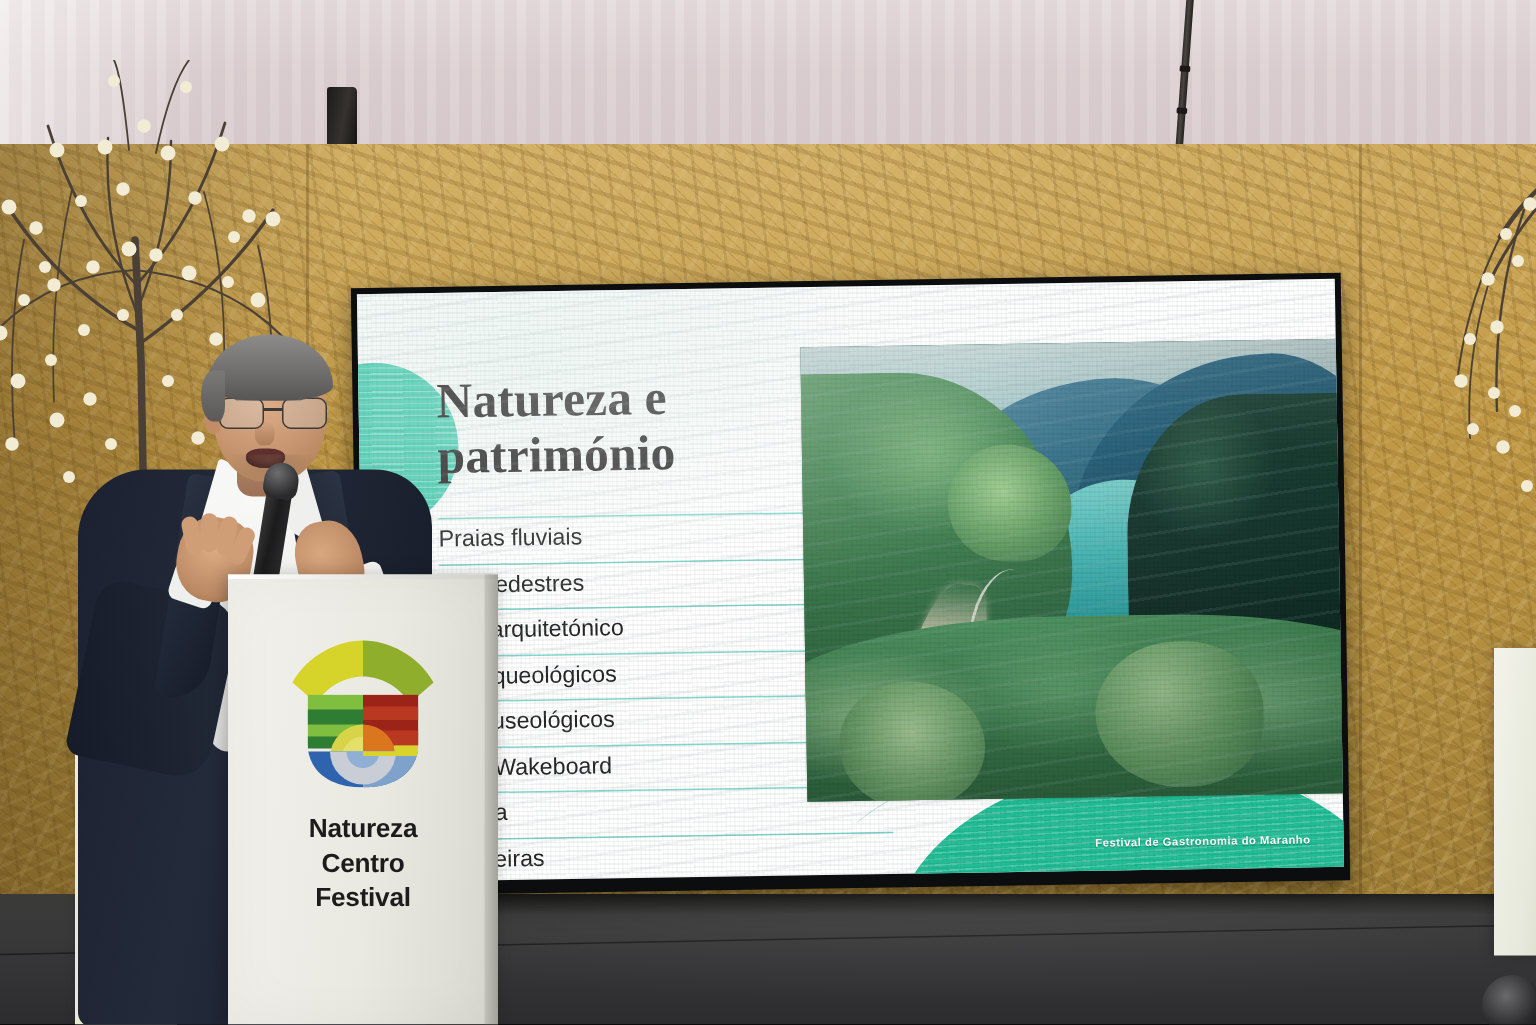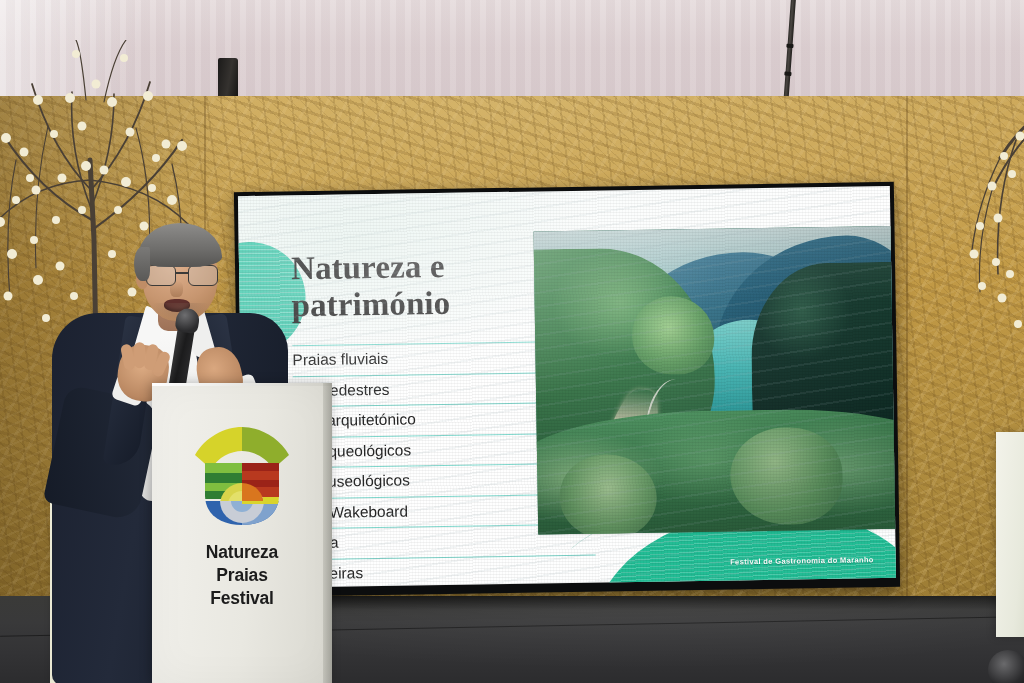--- a/index.html
+++ b/index.html
@@ -711,18 +711,18 @@
         <path d="M53 80 L90 80 L90 104 L53 104 Z" fill="#7fa2cd"></path>
         <path d="M53 80 m -22 0 a 22 22 0 0 0 44 0 Z" fill="#c8cdd6"></path>
         <path d="M53 80 m -11 0 a 11 11 0 0 0 22 0 Z" fill="#8fb0d4"></path>
         <rect x="53" y="80" width="37" height="3" fill="#d9d42c"></rect>
         <rect x="74" y="76" width="16" height="6" fill="#d9d42c"></rect>
       </g>
     </svg>
 
     <div class="podium-text">
       <div>Natureza</div>
-      <div>Praias</div>
+      <div>Centro</div>
       <div>Festival</div>
     </div>
   </div>
 
 </div>
 
 </body></html>

